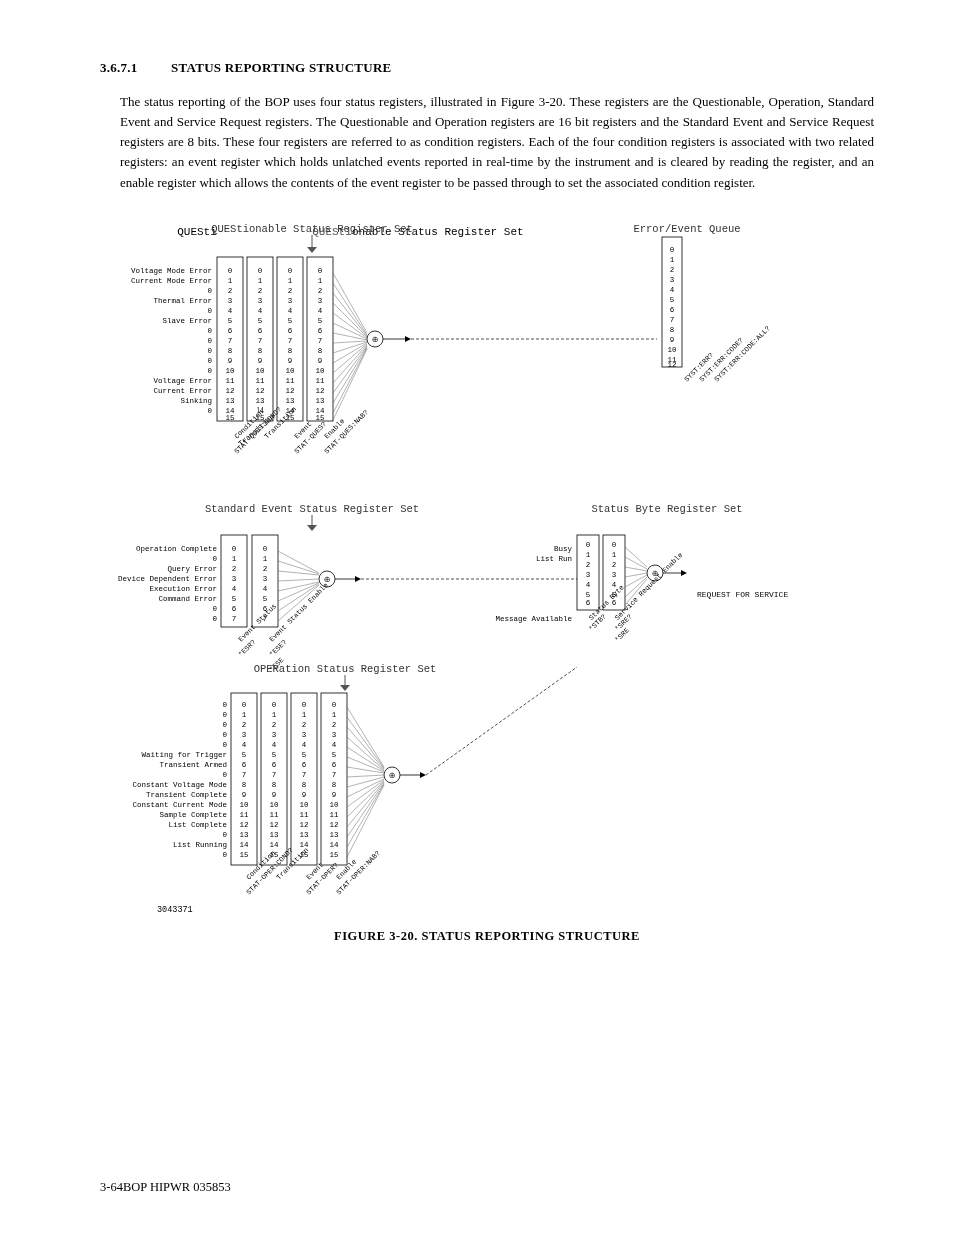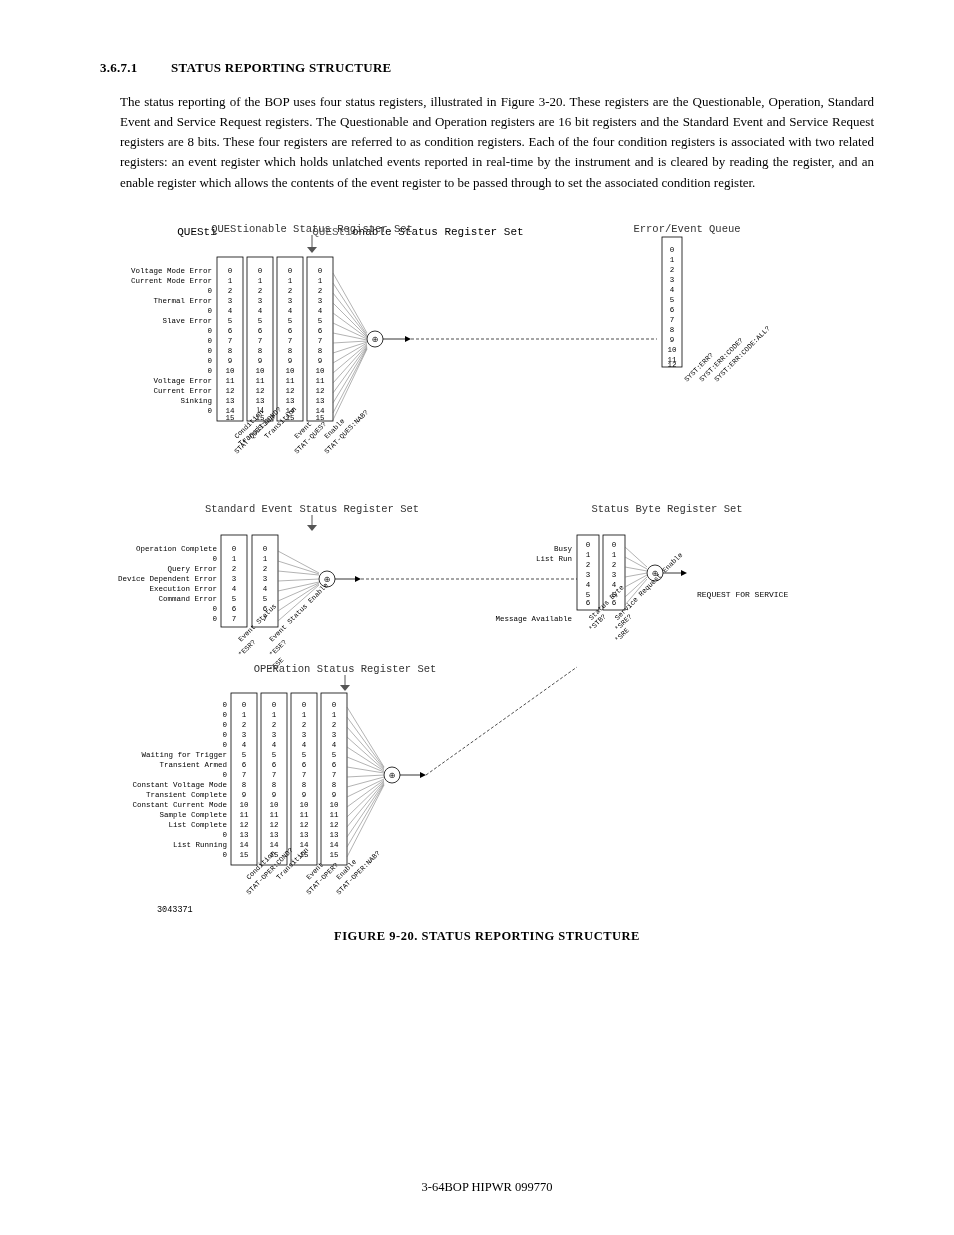--- a/index.html
+++ b/index.html
@@ -46,21 +46,21 @@
       text-align: center;
       margin-top: 12px;
       letter-spacing: 0.04em;
     }
     .page-footer {
       position: absolute;
       bottom: 40px;
       left: 0;
       right: 0;
       display: flex;
-      justify-content: center;
+      justify-content: flex-start;
       padding: 0 80px 0 100px;
       font-size: 12.5px;
     }
     svg {
       font-family: 'Courier New', Courier, monospace;
     }
   </style>
 </head>
 <body>
 
@@ -449,20 +449,20 @@
       <text x="60" y="695" font-size="8.5" font-family="Courier New" fill="#000">3043371</text>
 
       <line x1="314" y1="122" x2="560" y2="122" stroke="#000" stroke-width="0.7" stroke-dasharray="3,2"></line>
 
       <line x1="264" y1="362" x2="480" y2="362" stroke="#000" stroke-width="0.7" stroke-dasharray="3,2"></line>
 
       <line x1="329" y1="558" x2="480" y2="450" stroke="#000" stroke-width="0.7" stroke-dasharray="3,2"></line>
 
     </svg>
 
-    <p class="figure-caption">FIGURE 9-20.    STATUS REPORTING STRUCTURE</p>
+    <p class="figure-caption">FIGURE 3-20.    STATUS REPORTING STRUCTURE</p>
   </div>
 
   <div class="page-footer">
     <span>3-64</span>
-    <span>BOP HIPWR 099770</span>
+    <span>BOP HIPWR 035853</span>
   </div>
 </div>
 
 </body></html>

